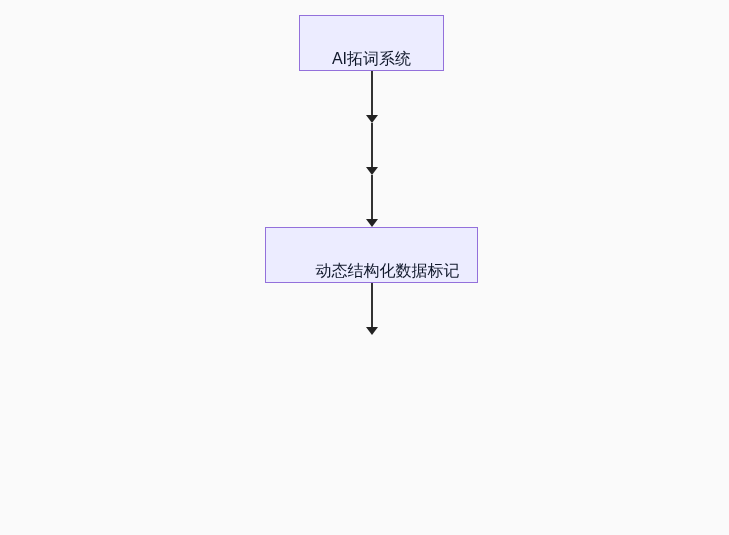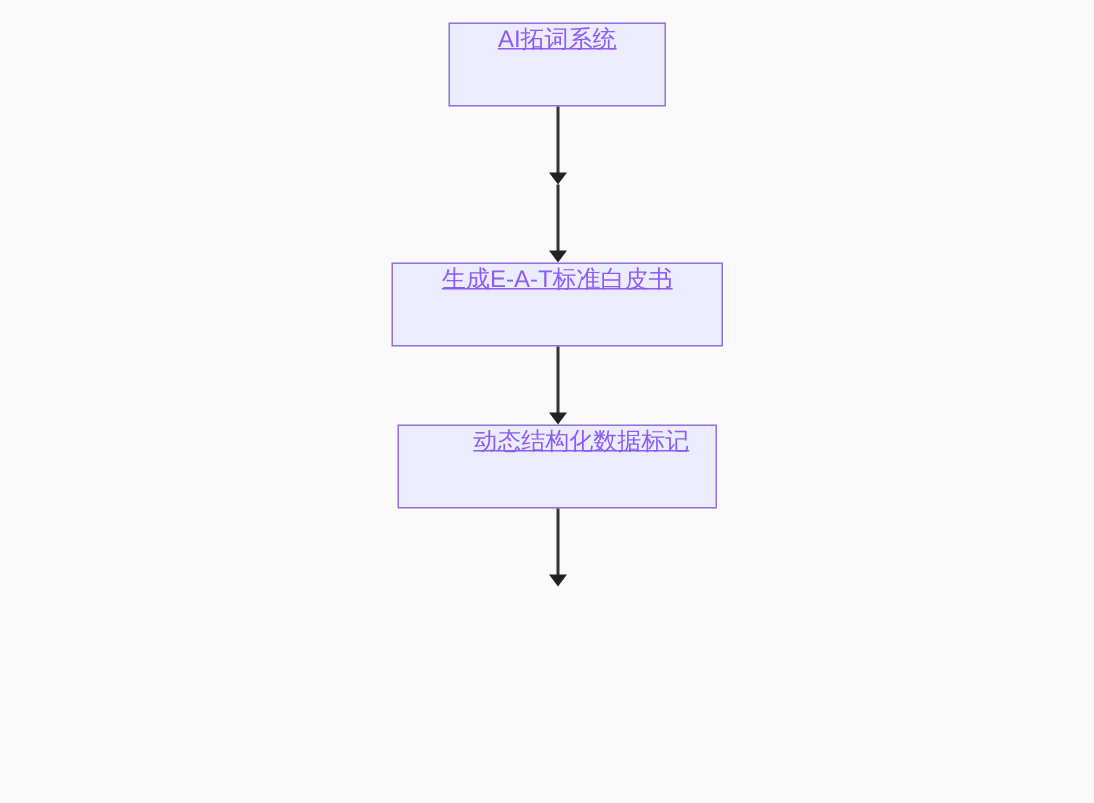--- a/index.html
+++ b/index.html
@@ -15,29 +15,28 @@
     display: flex;
     flex-direction: column;
     align-items: center;
     padding-top: 15px;
     transform: translateX(7px);
   }
   .node {
     box-sizing: border-box;
     height: 56px;
     display: flex;
-    align-items: flex-start;
+    align-items: flex-end;
     justify-content: center;
     background: #ECECFF;
     border: 1.5px solid #9370DB;
-    color: #8b5cf6;
+    color: #0f172a;
     font-size: 16px;
     text-align: center;
     white-space: nowrap;
-    text-decoration: underline;
   }
   .n0 { width: 145px; }
   .n1 { width: 193px; }
   .n2 { width: 221px; }
   .n3 { width: 213px; padding-left: 32px; }
   .n4 { width: 234px; }
   .edge {
     height: 52px;
     display: flex;
     flex-direction: column;
@@ -71,23 +70,20 @@
       <div class="edge-line"></div>
       <div class="edge-head"></div>
     </div>
 
 
     <div class="edge">
       <div class="edge-line"></div>
       <div class="edge-head"></div>
     </div>
 
-    <div class="node n2">
-      <span>生成E-A-T标准白皮书</span>
-    </div>
 
     <div class="edge">
       <div class="edge-line"></div>
       <div class="edge-head"></div>
     </div>
 
     <div class="node n3">
       <span>动态结构化数据标记</span>
     </div>
 

